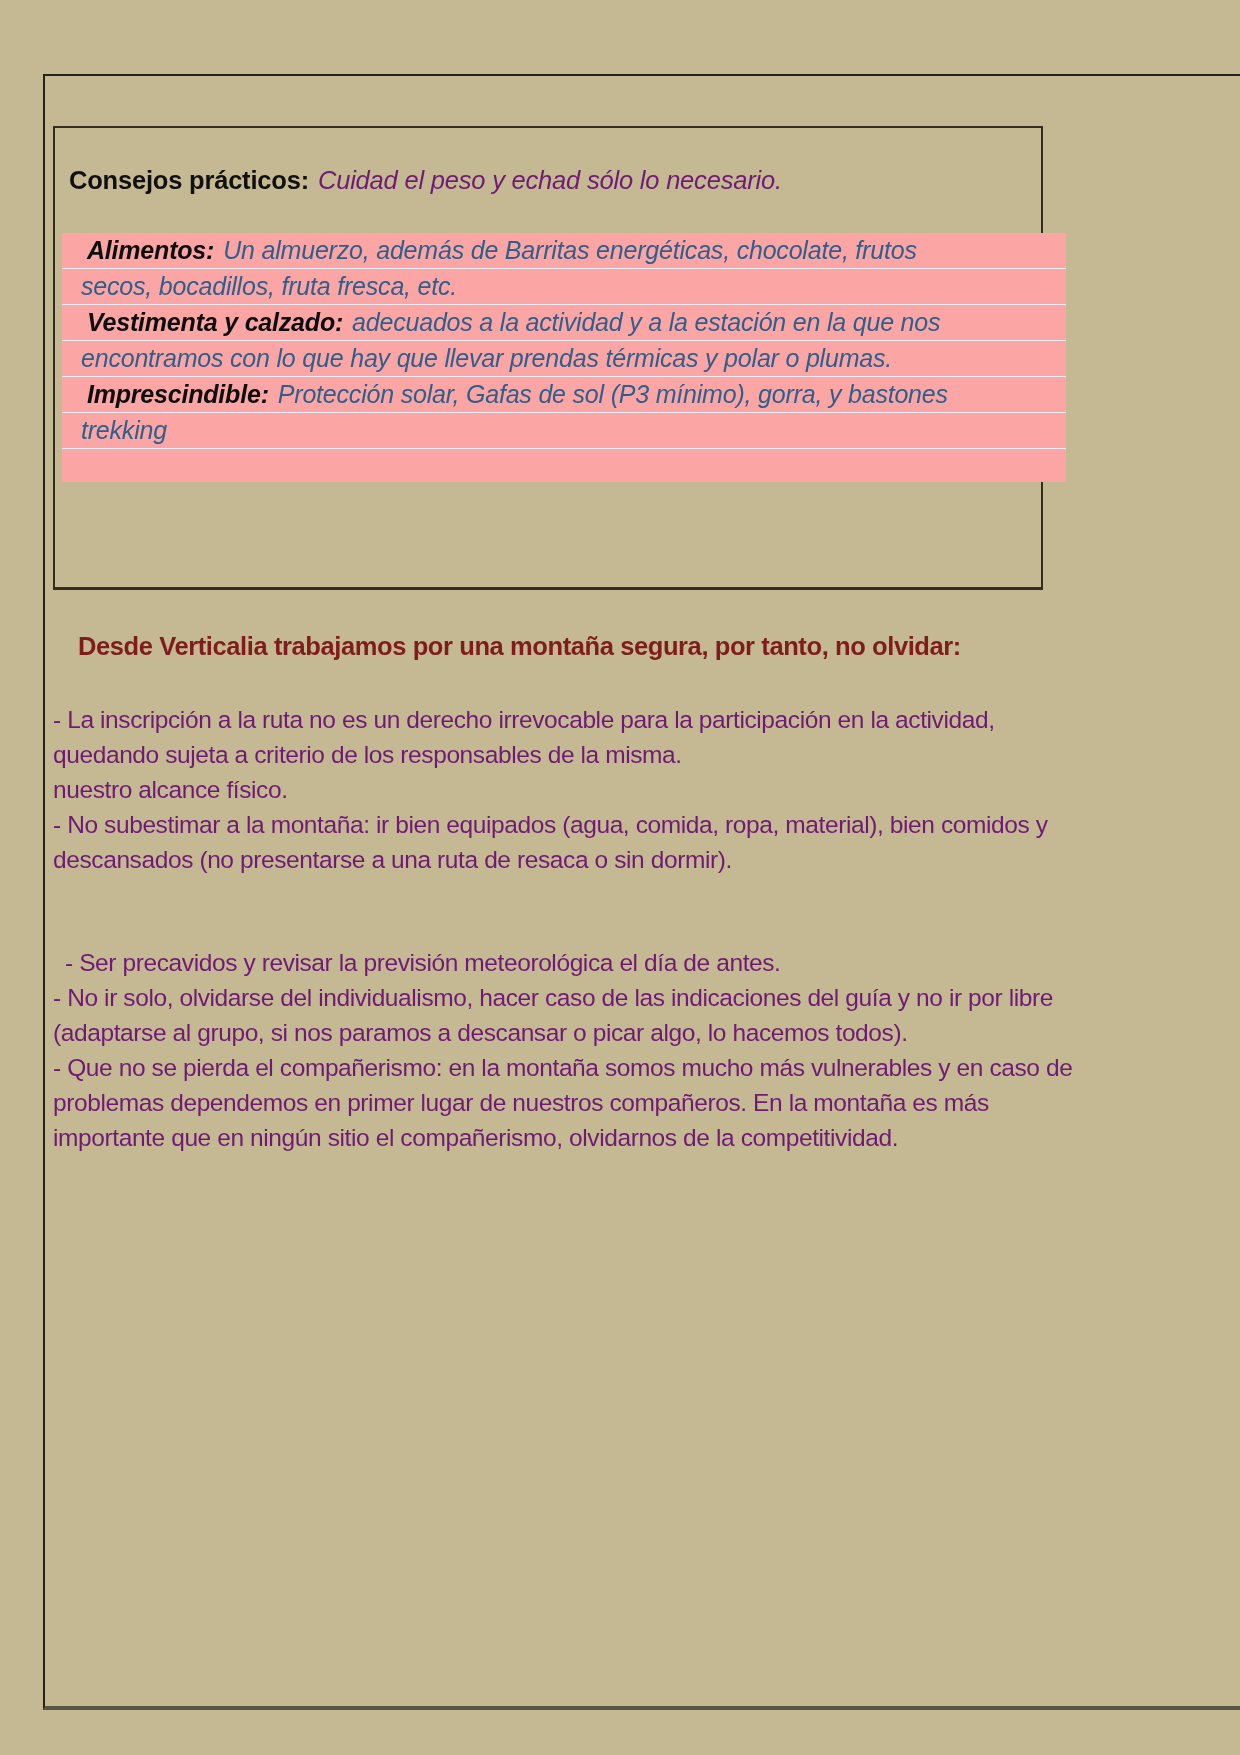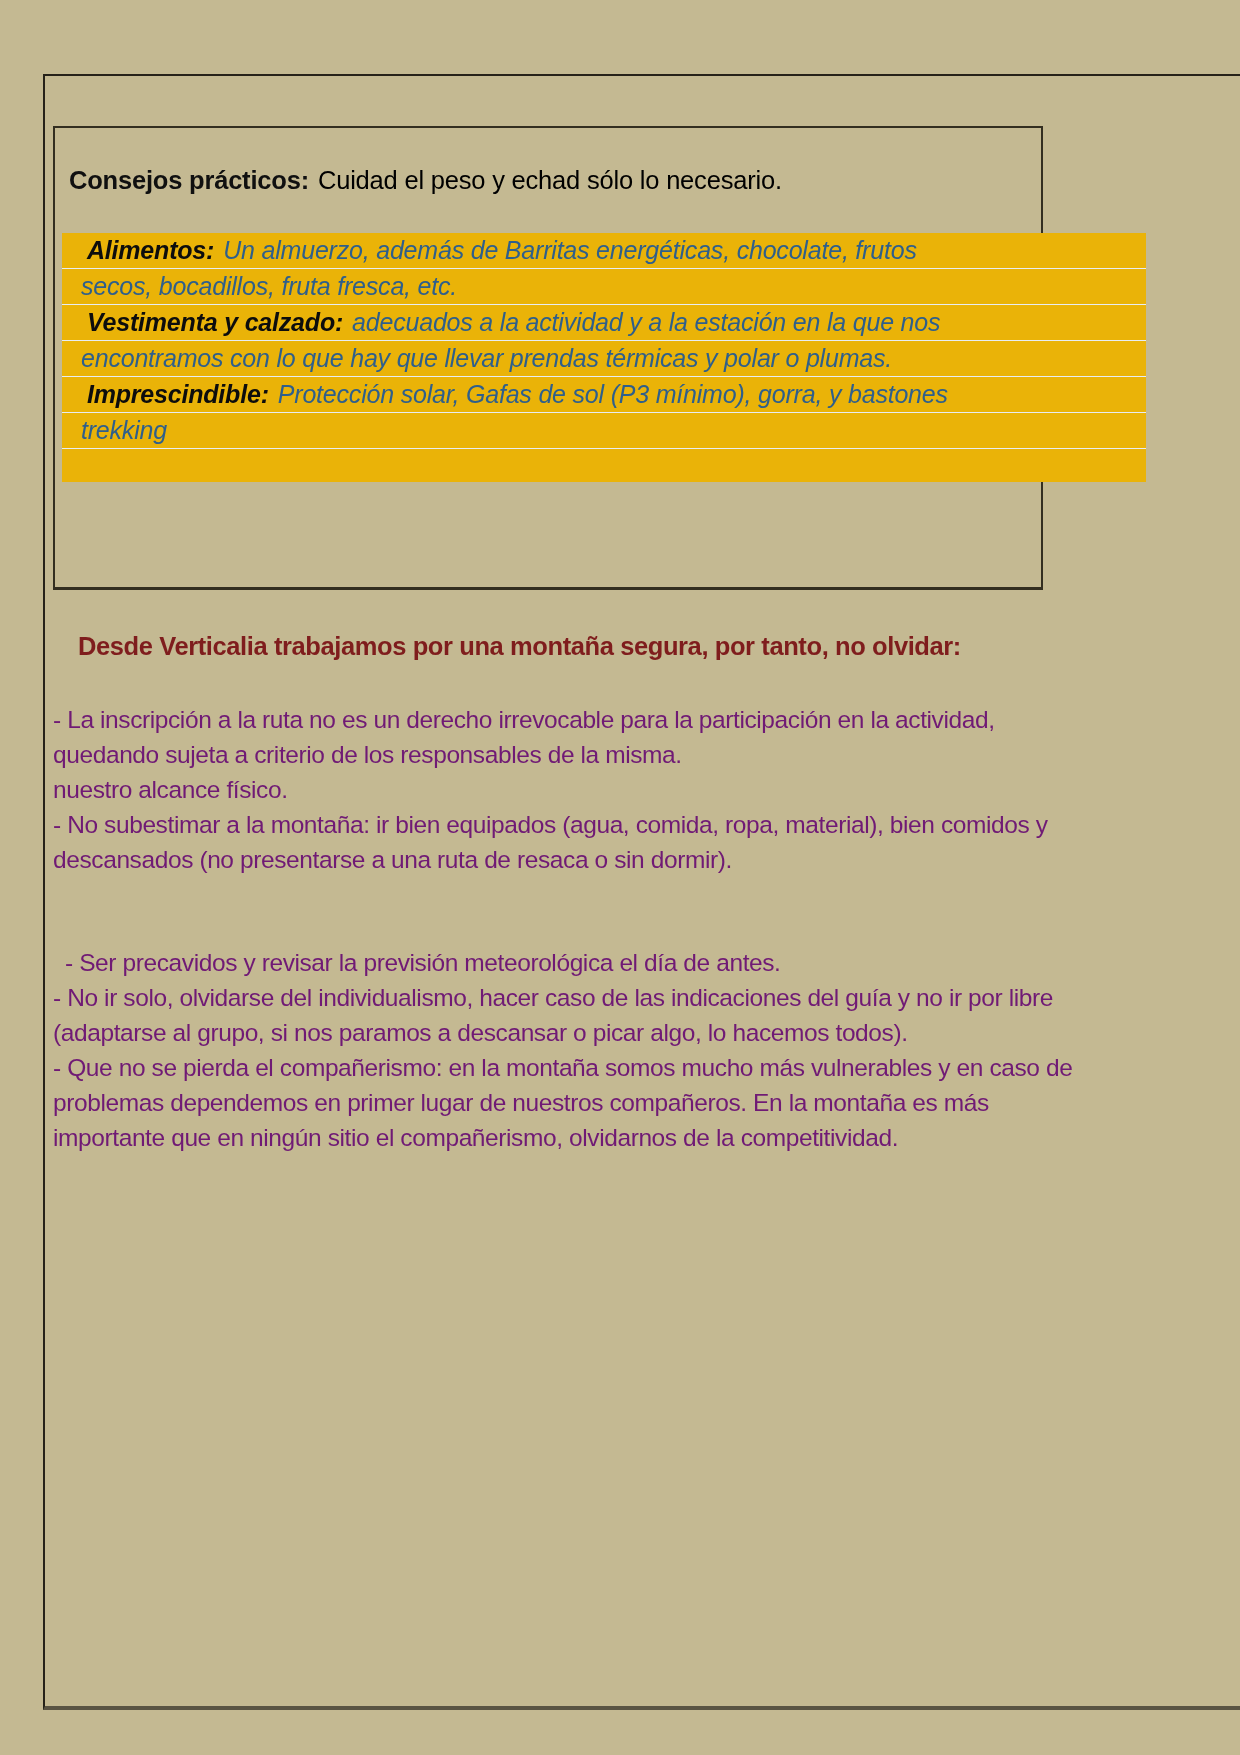--- a/index.html
+++ b/index.html
@@ -39,29 +39,29 @@
   .box-title {
     position: absolute;
     left: 14px;
     top: 38px;
     font-size: 25.5px;
     letter-spacing: -0.2px;
     white-space: nowrap;
     color: #101010;
   }
   .title-label { font-weight: bold; }
-  .title-italic { margin-left: 9px; color: #000000; }
+  .title-italic { font-style: italic; margin-left: 9px; color: #701a75; }
 
   
   .rows {
     position: absolute;
     left: 7px;
     top: 105px;
-    width: 1084px;
-    background: #eab308;
+    width: 1004px;
+    background: #fca5a5;
   }
   .row {
     height: 36px;
     border-bottom: 1px solid #e7edf4;
     font-size: 25px;
     font-style: italic;
     letter-spacing: -0.2px;
     white-space: nowrap;
     padding-left: 19px;
     display: flex;

